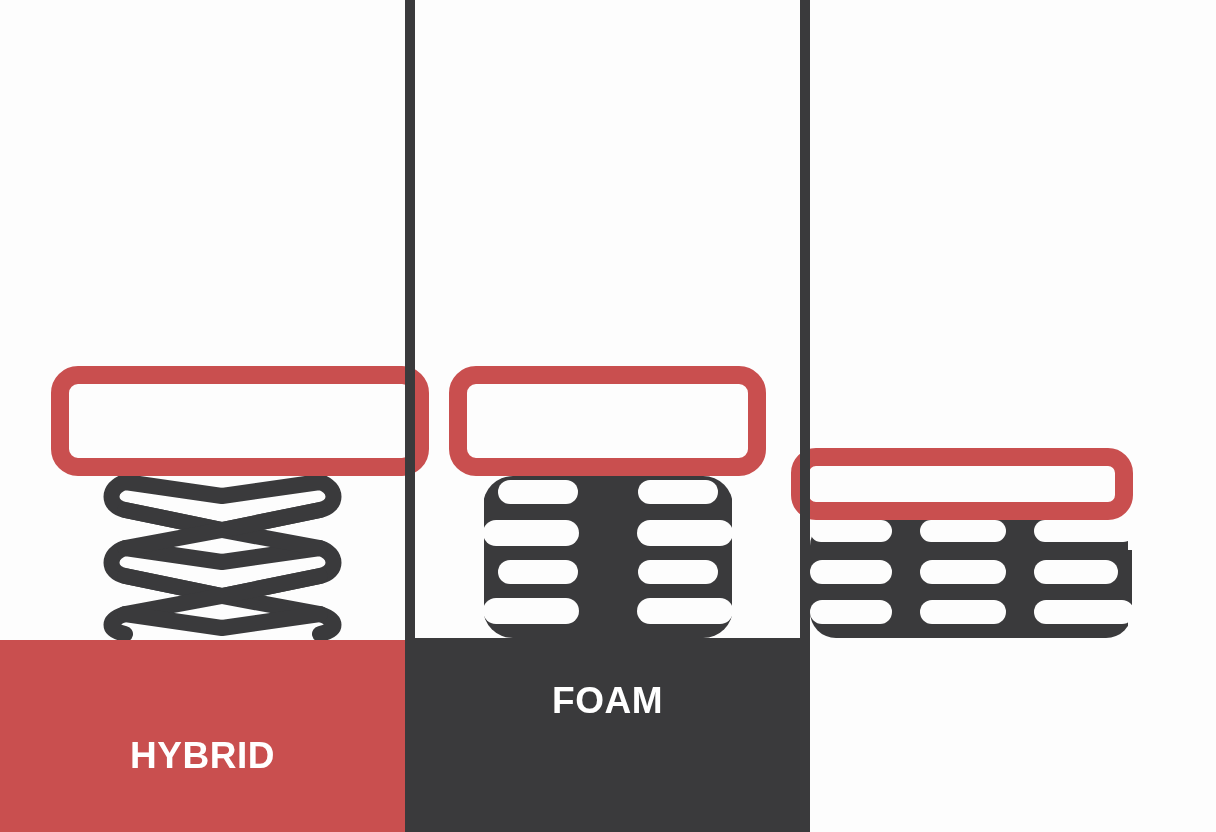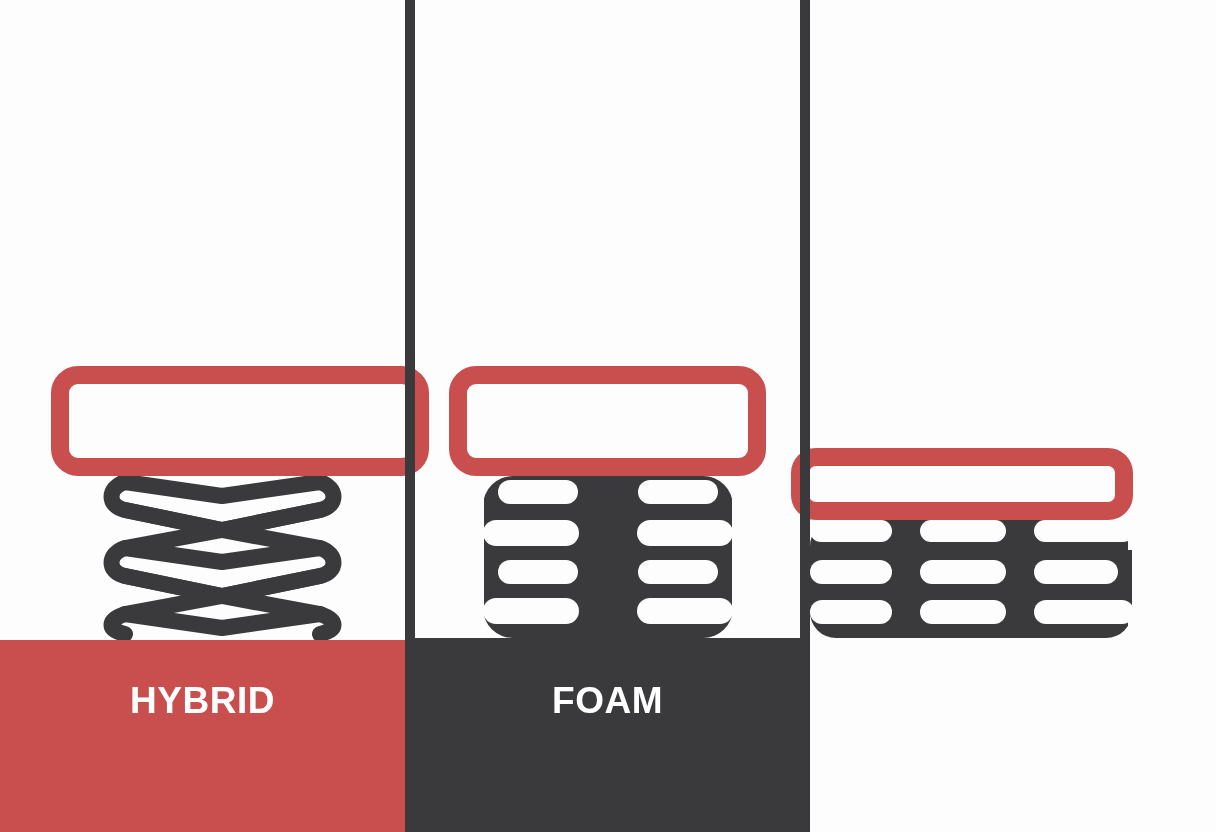--- a/index.html
+++ b/index.html
@@ -56,19 +56,19 @@
       <rect x="1034" y="600" width="100" height="24" rx="12" fill="#fdfdfd"></rect>
       <rect x="1128" y="520" width="20" height="30" fill="#fdfdfd"></rect>
       <rect x="1128" y="610" width="20" height="30" fill="#fdfdfd"></rect>
     </g>
     <rect x="800" y="457" width="324" height="54" rx="16" ry="16" fill="#fdfdfd" stroke="#c94f4f" stroke-width="18"></rect>
   </svg>
 
   <div class="vline" style="left:405px;"></div>
   <div class="vline" style="left:800px;"></div>
 
-  <div class="panel" style="left:0; width:405px; background:#c94f4f;">
+  <div class="panel" style="left:0; width:405px; background:#c94f4f;align-items:center;">
     <span class="panel-label">HYBRID</span>
   </div>
   <div class="panel" style="left:405px; width:405px; top:638px; height:194px; background:#3a3a3c;">
     <span class="panel-label" style="margin-top:42px;">FOAM</span>
   </div>
 </div>
 
 </body></html>

